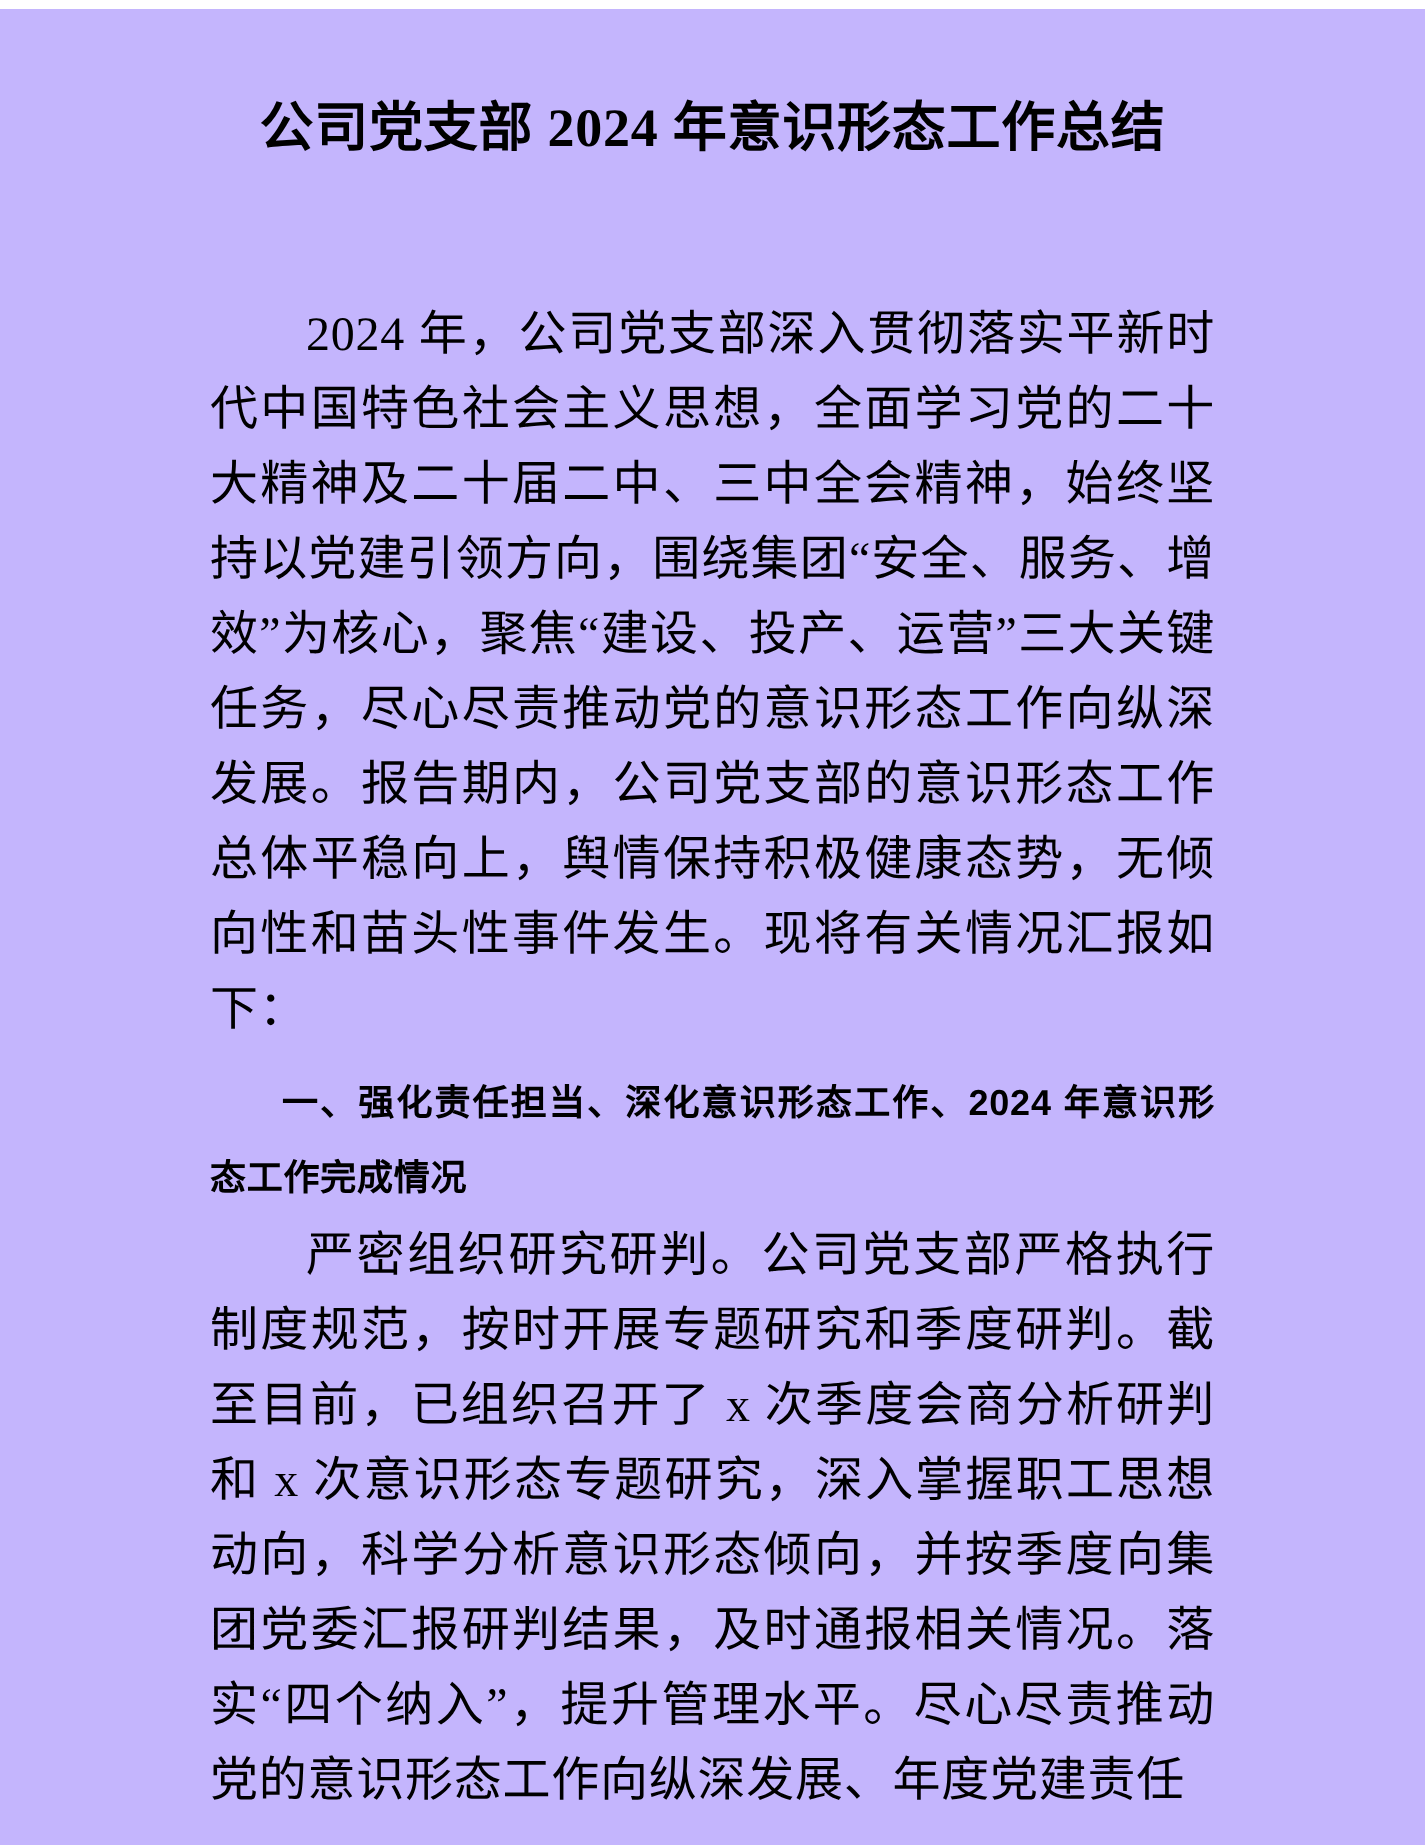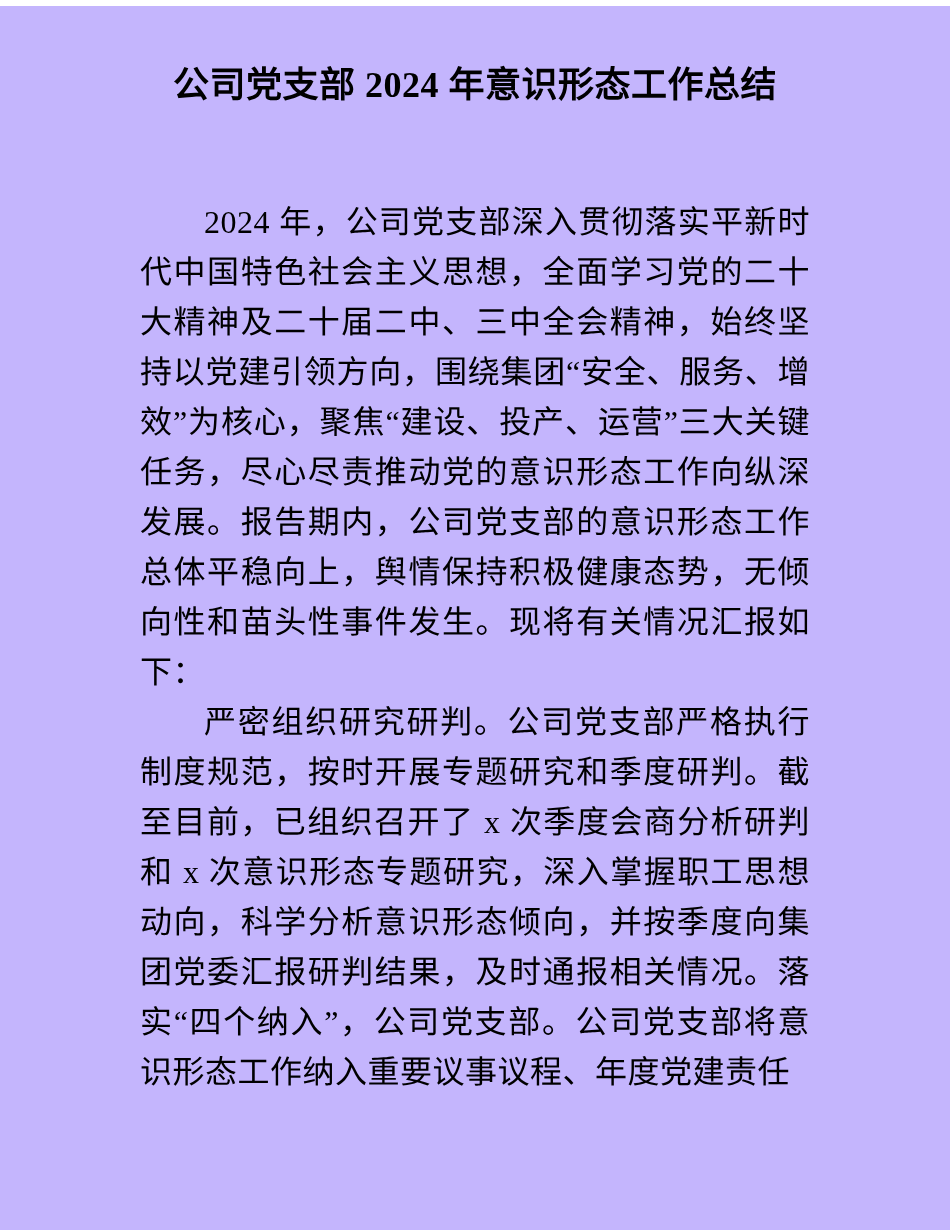--- a/index.html
+++ b/index.html
@@ -55,16 +55,17 @@
   }
 </style>
 </head>
 <body>
 
 <div class="page">
   <h1 class="doc-title">公司党支部 2024 年意识形态工作总结</h1>
 
   <p class="body-para">2024 年，公司党支部深入贯彻落实平新时代中国特色社会主义思想，全面学习党的二十大精神及二十届二中、三中全会精神，始终坚持以党建引领方向，围绕集团“安全、服务、增效”为核心，聚焦“建设、投产、运营”三大关键任务，尽心尽责推动党的意识形态工作向纵深发展。报告期内，公司党支部的意识形态工作总体平稳向上，舆情保持积极健康态势，无倾向性和苗头性事件发生。现将有关情况汇报如下：</p>
 
+  <h2 class="sec-heading">一、强化责任担当、深化意识形态工作、2024 年意识形态工作完成情况</h2>
 
 
-  <p class="body-para">严密组织研究研判。公司党支部严格执行制度规范，按时开展专题研究和季度研判。截至目前，已组织召开了 x 次季度会商分析研判和 x 次意识形态专题研究，深入掌握职工思想动向，科学分析意识形态倾向，并按季度向集团党委汇报研判结果，及时通报相关情况。落实“四个纳入”，公司党支部。公司党支部将意识形态工作纳入重要议事议程、年度党建责任</p>
+  <p class="body-para">严密组织研究研判。公司党支部严格执行制度规范，按时开展专题研究和季度研判。截至目前，已组织召开了 x 次季度会商分析研判和 x 次意识形态专题研究，深入掌握职工思想动向，科学分析意识形态倾向，并按季度向集团党委汇报研判结果，及时通报相关情况。落实“四个纳入”，提升管理水平。尽心尽责推动党的意识形态工作向纵深发展、年度党建责任</p>
 </div>
 
 </body></html>

